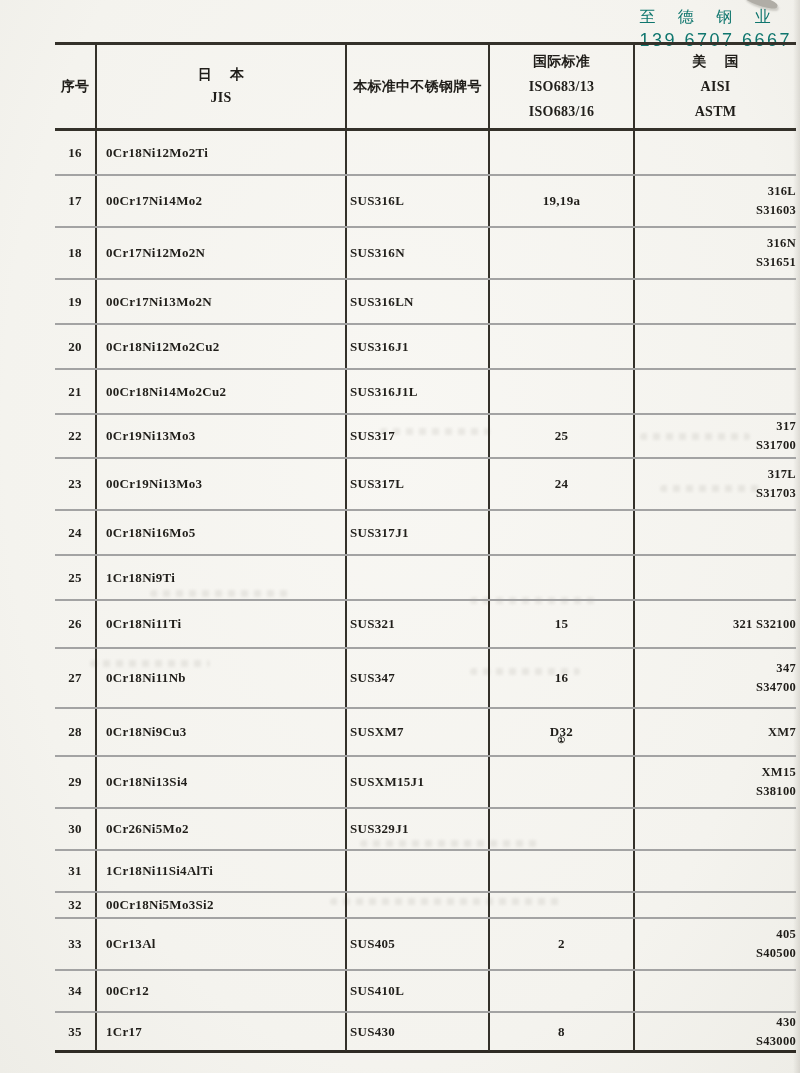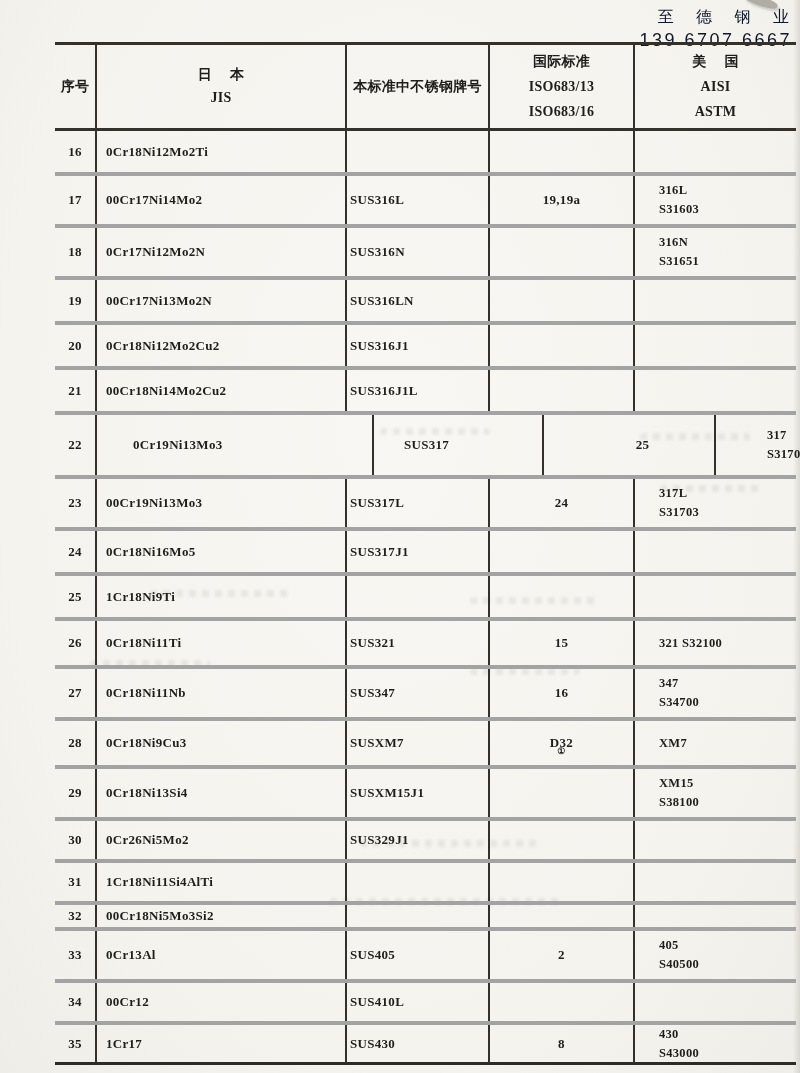--- a/index.html
+++ b/index.html
@@ -5,23 +5,23 @@
   html,body{margin:0;padding:0;}
   body{
     width:800px;height:1073px;position:relative;overflow:hidden;
     background:#f6f5f1;
     background-image:radial-gradient(ellipse at 50% 40%, #f8f7f3 0%, #f4f3ee 70%, #eeede7 100%);
     font-family:"Liberation Serif","DejaVu Serif",serif;
     color:#201e1a;
   }
   
   .watermark{
-    position:absolute;top:6px;right:8px;text-align:right;
+    position:absolute;top:6px;right:8px;text-align:left;
     font-family:"Liberation Sans","DejaVu Sans",sans-serif;
-    color:#0f172a;line-height:1.35;user-select:none;
+    color:#0f766e;line-height:1.35;user-select:none;
   }
   .watermark .wm1{font-size:16px;letter-spacing:9px;margin-right:-6px;}
   .watermark .wm2{font-size:18px;letter-spacing:2.5px;}
   
   .corner-mark{
     position:absolute;top:-3px;right:22px;width:34px;height:9px;
     background:#9a978f;border-radius:60% 40% 50% 50%;
     transform:rotate(18deg);opacity:.75;
     box-shadow:2px 2px 2px rgba(120,118,110,.4);
   }
@@ -34,33 +34,33 @@
   .thead,.trow{
     display:grid;
     grid-template-columns:42px 250px 143px 145px 161px;
     box-sizing:border-box;
   }
   .thead{
     height:89px;
     border-top:3px solid #34312a;
     border-bottom:3px solid #34312a;
   }
-  .trow{border-bottom:4px solid #a3a3a3;}
+  .trow{border-bottom:2px solid #a3a3a3;}
   .trow:last-child{border-bottom:3px solid #2e2b24;}
   .cell{
     box-sizing:border-box;position:relative;
     display:flex;flex-direction:column;justify-content:center;
     font-weight:bold;font-size:13px;letter-spacing:.3px;
   }
   .vline{border-right:2px solid #34312a;}
   .c-no{align-items:center;}
   .c-grade{padding-left:9px;align-items:flex-start;}
   .c-jis{padding-left:3px;align-items:flex-start;}
   .c-iso{align-items:center;}
-  .c-us{align-items:flex-start;font-size:12.5px;line-height:19px;padding-left:24px;}
+  .c-us{align-items:flex-end;font-size:12.5px;line-height:19px;}
   .c-iso sup{font-size:9px;vertical-align:super;line-height:0;}
   
   .hcell{justify-content:center;align-items:center;gap:3px;text-align:center;}
   .hline{font-size:14px;line-height:20px;font-weight:bold;}
   .cjk-spread{word-spacing:14px;}
   .h-iso .hline,.h-us .hline{line-height:22px;}
   
   .smudge{
     position:absolute;height:7px;border-radius:4px;
     background:repeating-linear-gradient(90deg, rgba(110,104,92,.8) 0 7px, transparent 7px 13px);
@@ -152,21 +152,21 @@
         <div class="cell c-iso vline"></div>
         <div class="cell c-us"></div>
       </div>
       <div class="trow" style="height: 45px;">
         <div class="cell c-no vline">21</div>
         <div class="cell c-grade vline">00Cr18Ni14Mo2Cu2</div>
         <div class="cell c-jis vline">SUS316J1L</div>
         <div class="cell c-iso vline"></div>
         <div class="cell c-us"></div>
       </div>
-      <div class="trow" style="height: 64px; gap: 27px;">
+      <div class="trow" style="height: 44px;">
         <div class="cell c-no vline">22</div>
         <div class="cell c-grade vline">0Cr19Ni13Mo3</div>
         <div class="cell c-jis vline">SUS317</div>
         <div class="cell c-iso vline">25</div>
         <div class="cell c-us">
           <div class="us-line">317</div>
           <div class="us-line">S31700</div>
         </div>
       </div>
       <div class="trow" style="height: 52px;">
@@ -195,21 +195,21 @@
       </div>
       <div class="trow" style="height: 48px;">
         <div class="cell c-no vline">26</div>
         <div class="cell c-grade vline">0Cr18Ni11Ti</div>
         <div class="cell c-jis vline">SUS321</div>
         <div class="cell c-iso vline">15</div>
         <div class="cell c-us">
           <div class="us-line">321 S32100</div>
         </div>
       </div>
-      <div class="trow" style="height: 52px;">
+      <div class="trow" style="height: 60px;">
         <div class="cell c-no vline">27</div>
         <div class="cell c-grade vline">0Cr18Ni11Nb</div>
         <div class="cell c-jis vline">SUS347</div>
         <div class="cell c-iso vline">16</div>
         <div class="cell c-us">
           <div class="us-line">347</div>
           <div class="us-line">S34700</div>
         </div>
       </div>
       <div class="trow" style="height: 48px;">

